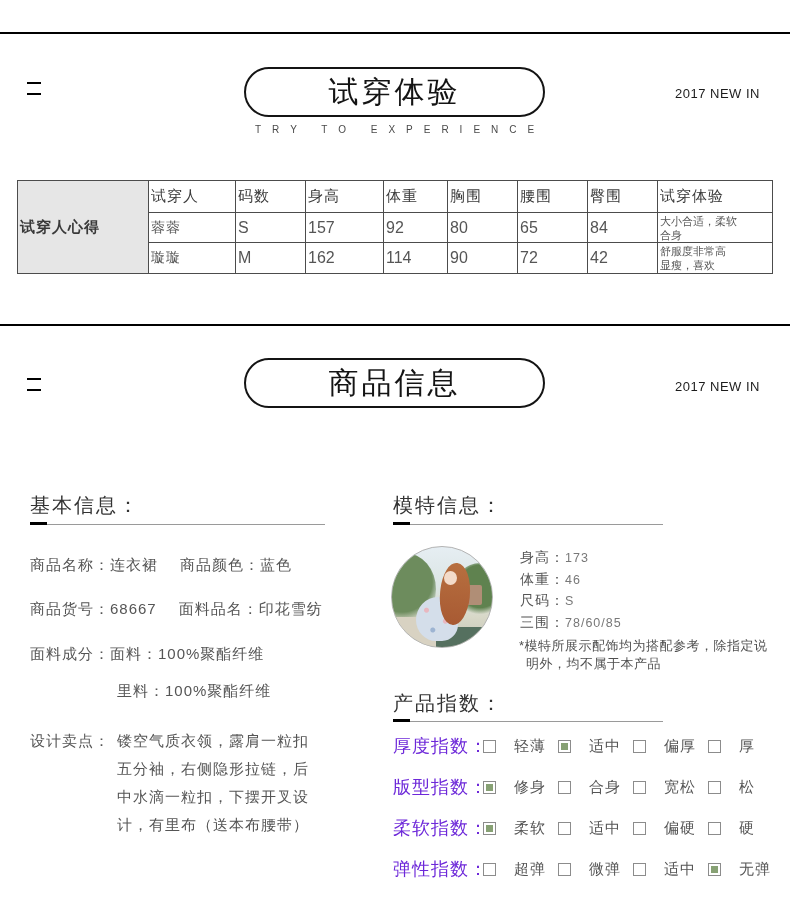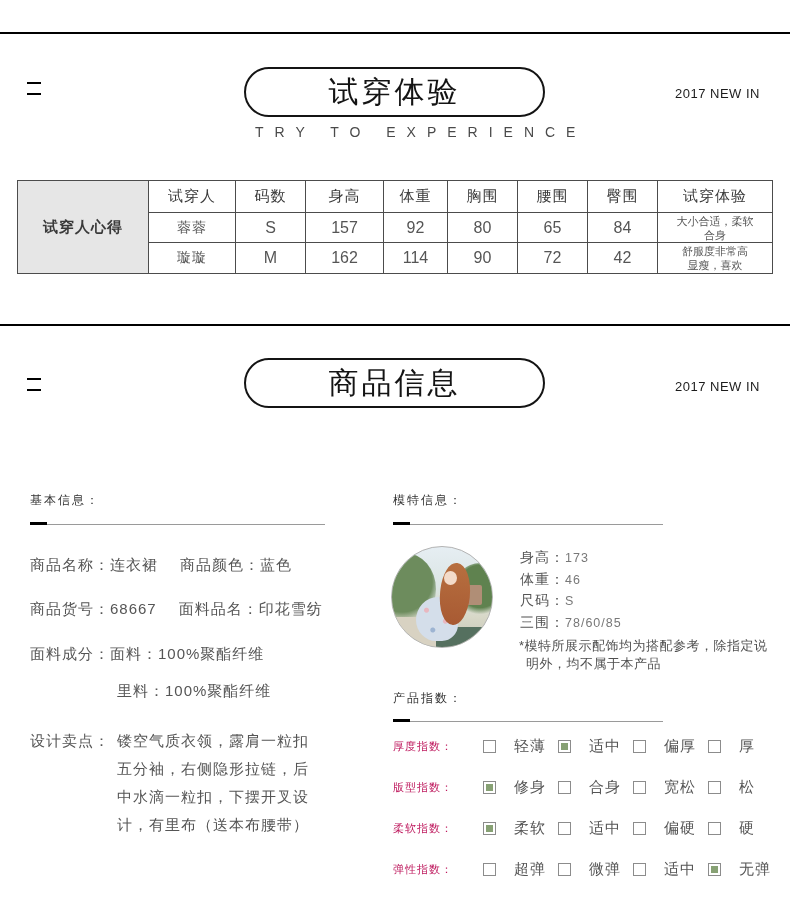--- a/index.html
+++ b/index.html
@@ -15,34 +15,34 @@
   .mark i { display:block; height:2px; background:#000; margin-bottom:9px; }
   .pill {
     position:absolute; left:244px; width:301px; height:50px;
     border:2px solid #141414; border-radius:27px;
     display:flex; align-items:center; justify-content:center;
     font-size:30px; color:#141414; letter-spacing:3px; white-space:nowrap;
   }
   .badge { position:absolute; right:30px; font-size:13px; color:#1c1c1c; letter-spacing:.5px; white-space:nowrap; }
   .sub {
     position:absolute; left:244px; width:301px; text-align:left;
-    font-size:14px; color:#4a4a4a; letter-spacing:11px; text-indent:11px; white-space:nowrap;
+    font-size:10px; color:#4a4a4a; letter-spacing:11px; text-indent:11px; white-space:nowrap;
   }
   
   .fit-table { position:absolute; left:17px; top:180px; width:755px; border-collapse:collapse; table-layout:fixed; }
-  .fit-table td { border:1px solid #4c4c4c; text-align:center; vertical-align:middle; color:#555; padding:0 2px; }
+  .fit-table td { border:1px solid #4c4c4c; vertical-align:middle; color:#555; padding:0 2px; }
   .fit-table tr.hdr td { height:32px; font-size:15px; color:#3a3a3a; letter-spacing:1px; }
   .fit-table tr.r1 td { height:30px; }
   .fit-table tr.r2 td { height:31px; }
   td.rowhead { background:#e6e6e6; font-size:17px; font-weight:bold; color:#333; letter-spacing:2px; }
   td.num { font-size:16px; }
   td.nm { font-size:14px; letter-spacing:1px; }
   td.exp { font-size:11px; line-height:14px; color:#555; }
   
-  .h3 { position:absolute; font-size:12px; color:#333; letter-spacing:2px; white-space:nowrap; }
+  .h3 { position:absolute; font-size:20px; color:#333; letter-spacing:2px; white-space:nowrap; }
   .rule { position:absolute; height:1px; background:#9a9a9a; }
   .rule::before { content:""; position:absolute; left:0; top:-2px; width:17px; height:3px; background:#000; }
   
   .info { position:absolute; font-size:15px; color:#555; letter-spacing:1px; white-space:nowrap; }
   .info .gap { display:inline-block; width:22px; }
   .design { position:absolute; left:30px; top:727px; display:flex; font-size:15px; color:#555; letter-spacing:1px; }
   .design .dlabel { width:87px; line-height:28px;font-family:Liberation Serif, serif; }
   .design .dlines div { line-height:28px; white-space:nowrap; }
   
   .photo {
@@ -66,21 +66,21 @@
                radial-gradient(circle at 70% 55%,#e8b7c0 0 2px,rgba(0,0,0,0) 3px),
                radial-gradient(circle at 40% 75%,#9db4d2 0 2px,rgba(0,0,0,0) 3px),
                #d4deea; }
   .stats { position:absolute; left:520px; top:549px; }
   .stat { height:21.5px; font-size:14px; color:#555; letter-spacing:1px; white-space:nowrap; }
   .stat .val { font-family:Liberation Sans, sans-serif; font-size:12.5px; color:#787878; letter-spacing:1px; }
   .note { position:absolute; left:519px; top:637px; font-size:13px; color:#4f4f4f; line-height:17.5px; letter-spacing:.5px; }
   .note .n2 { padding-left:7px; }
   
   .idx-row { position:absolute; left:393px; height:20px; display:flex; align-items:center; }
-  .idx-label { font-size:11px; color:#be185d; letter-spacing:1px; width:90px; white-space:nowrap; }
+  .idx-label { font-size:18px; color:#6d28d9; letter-spacing:1px; width:90px; white-space:nowrap; }
   .opt { width:75px; display:flex; align-items:center; }
   .cb { width:13px; height:13px; border:1px solid #8c8c8c; background:#fff; flex:none; }
   .cb.on::after { content:""; display:block; width:7px; height:7px; margin:2px; background:var(--green,#87a174); }
   .opt-label { font-size:15px; color:#555; letter-spacing:1px; margin-left:18px; white-space:nowrap; }
 </style>
 </head>
 <body>
 
 <div class="page">
 

